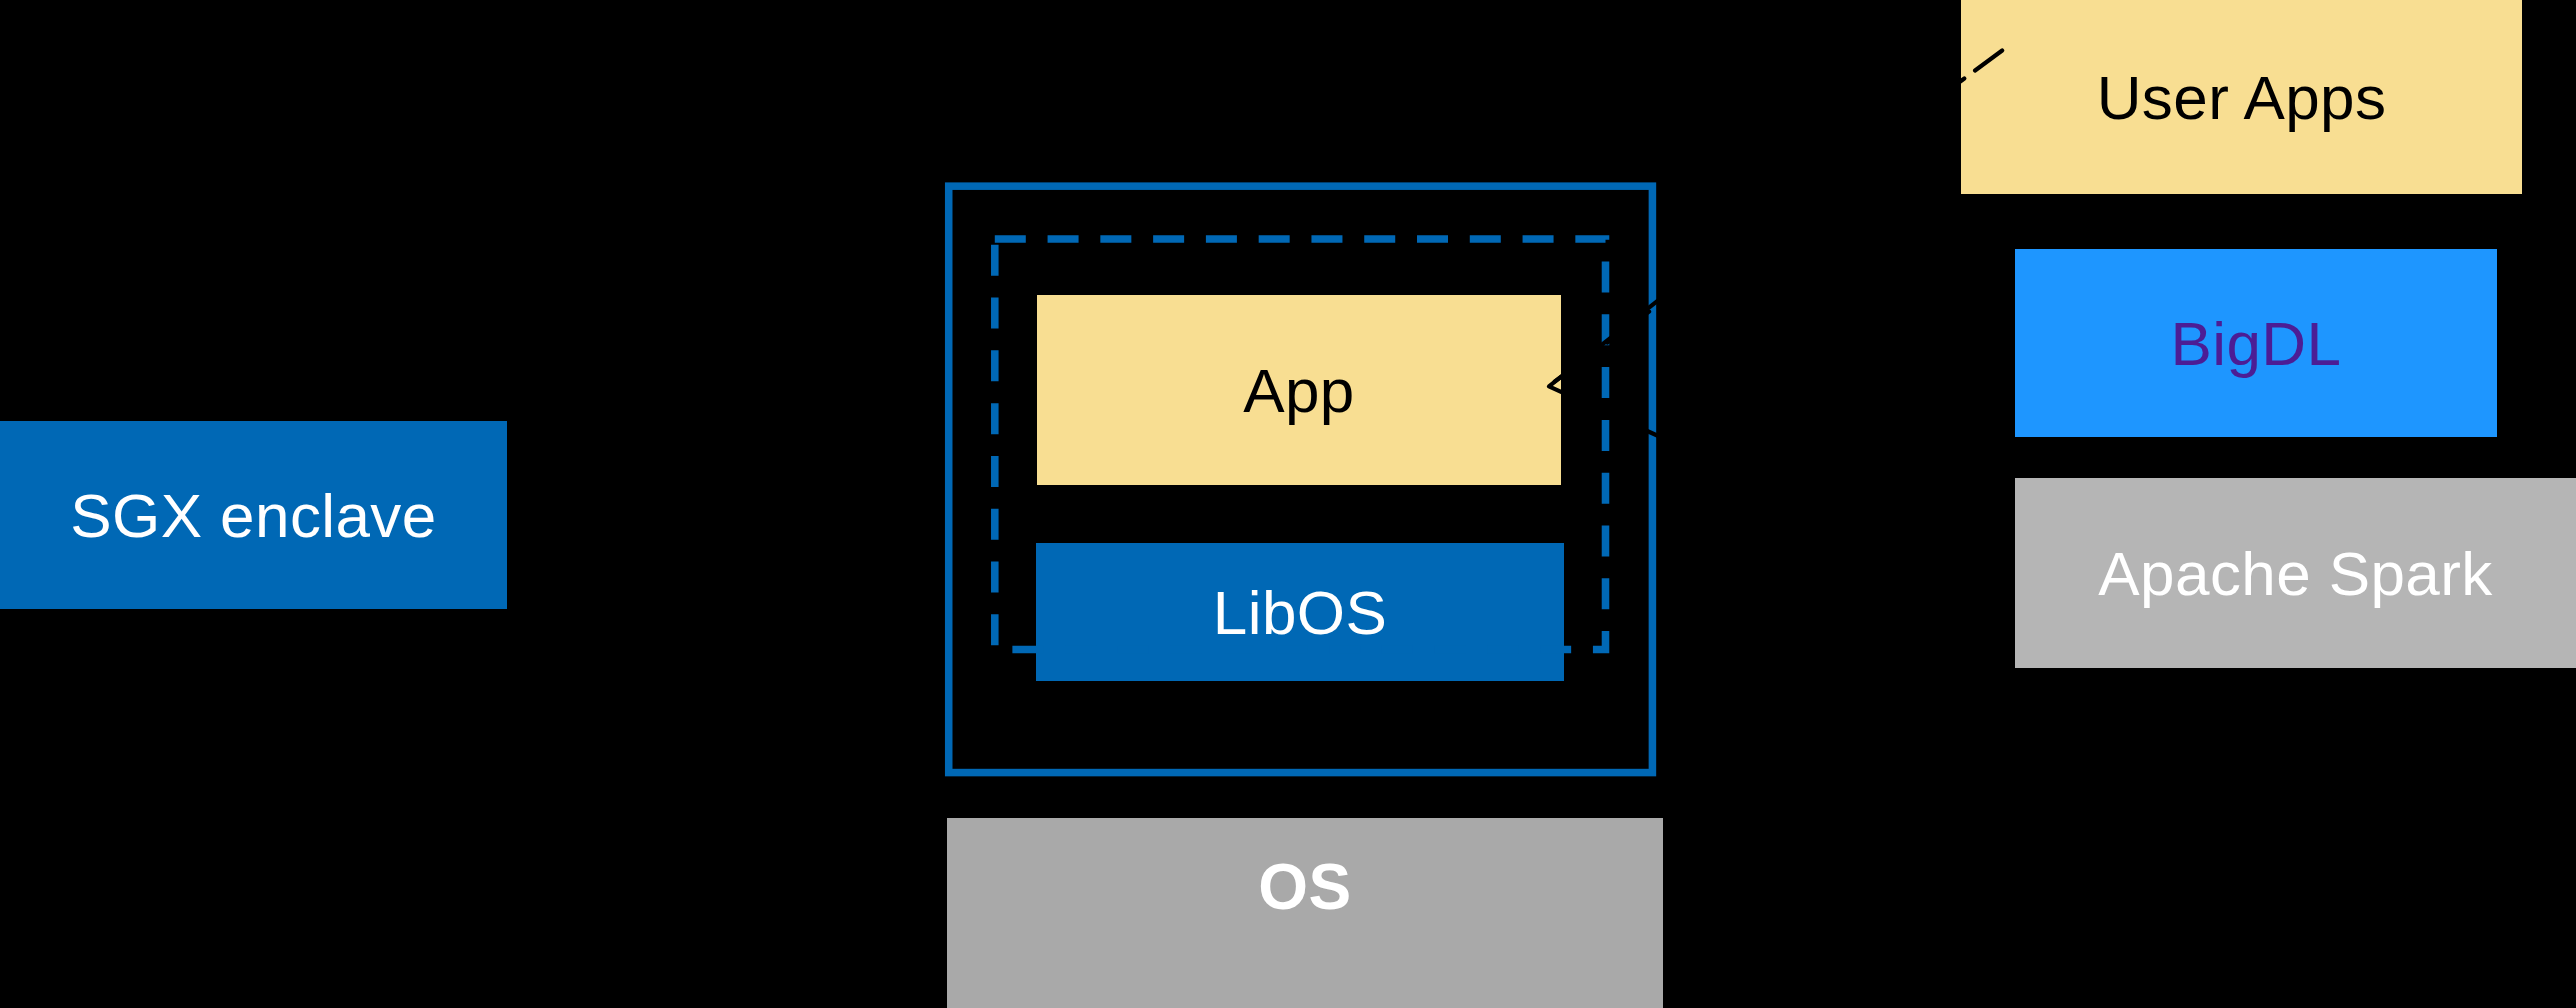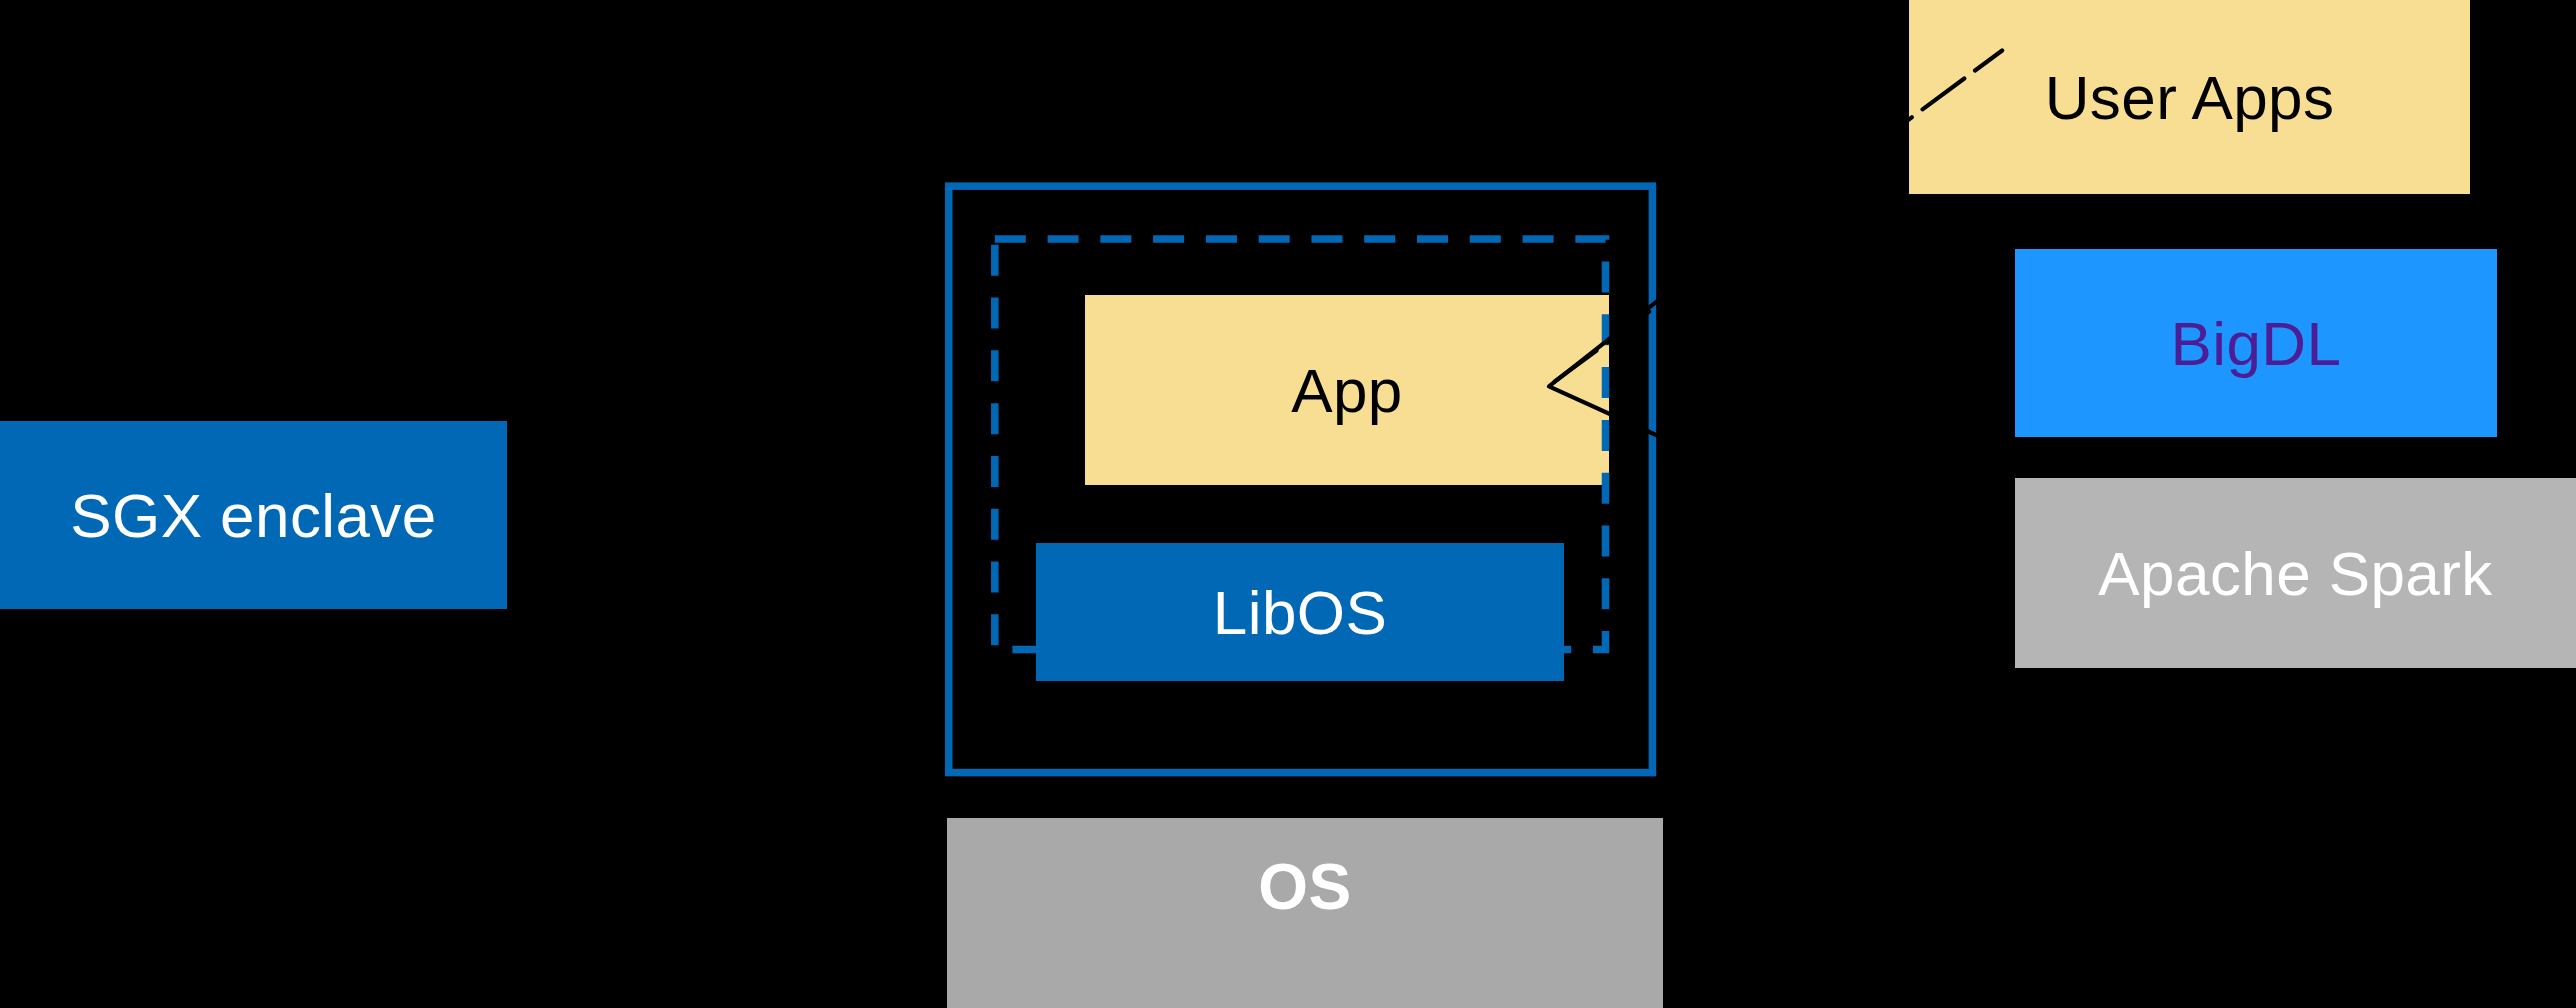--- a/index.html
+++ b/index.html
@@ -20,27 +20,27 @@
     display: flex;
     align-items: center;
     justify-content: center;
     font-size: 62px;
     letter-spacing: 0.4px;
     white-space: nowrap;
   }
   
   .box.sgx        { left: 0;     top: 421px; width: 507px; height: 188px; background: #0068B5; color: #FFFFFF; }
   
-  .box.app        { left: 1085px; top: 295px; width: 524px; height: 190px; background: #F8DE92; color: #000000; }
+  .box.app        { left: 1037px; top: 295px; width: 524px; height: 190px; background: #F8DE92; color: #000000; }
   .box.libos      { left: 1036px; top: 543px; width: 528px; height: 138px; background: #0068B5; color: #FFFFFF; }
   .box.os         { left: 947px; top: 818px; width: 716px; height: 218px; background: #A9A9A9; color: #FFFFFF;
                     font-weight: bold; font-size: 64px; align-items: flex-start; }
   .box.os .label  { margin-top: 32px; }
   
-  .box.user-apps  { left: 1909px; top: 0;     width: 561px; height: 194px; background: #F8DE92; color: #000000; }
+  .box.user-apps  { left: 1961px; top: 0;     width: 561px; height: 194px; background: #F8DE92; color: #000000; }
   .box.bigdl      { left: 2015px; top: 229px; width: 482px; height: 188px; background: #1E96FF; color: #4c1d95; margin-top: 20px; }
   .box.spark      { left: 2015px; top: 478px; width: 561px; height: 190px; background: #B5B5B5; color: #FFFFFF; }
 
   #overlay {
     position: absolute;
     left: 0; top: 0;
     width: 2576px;
     height: 1009px;
   }
 </style>

